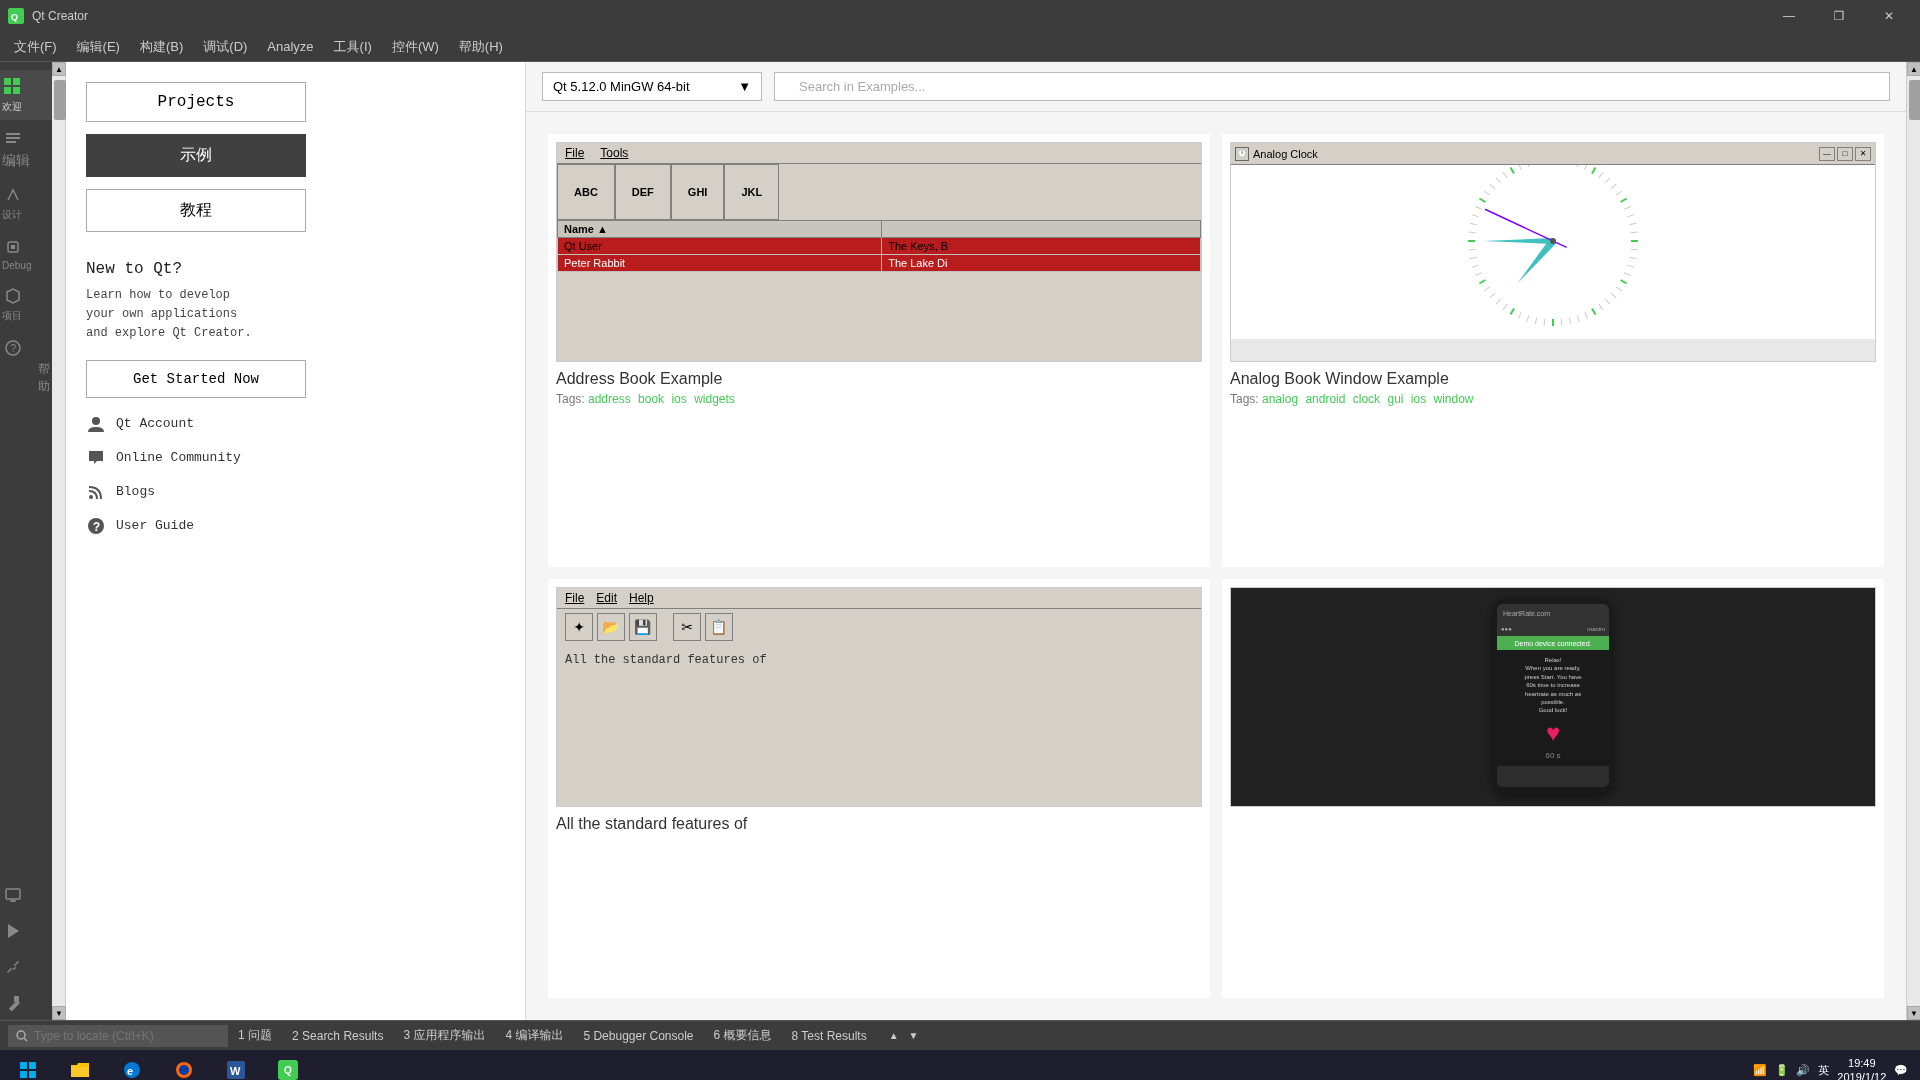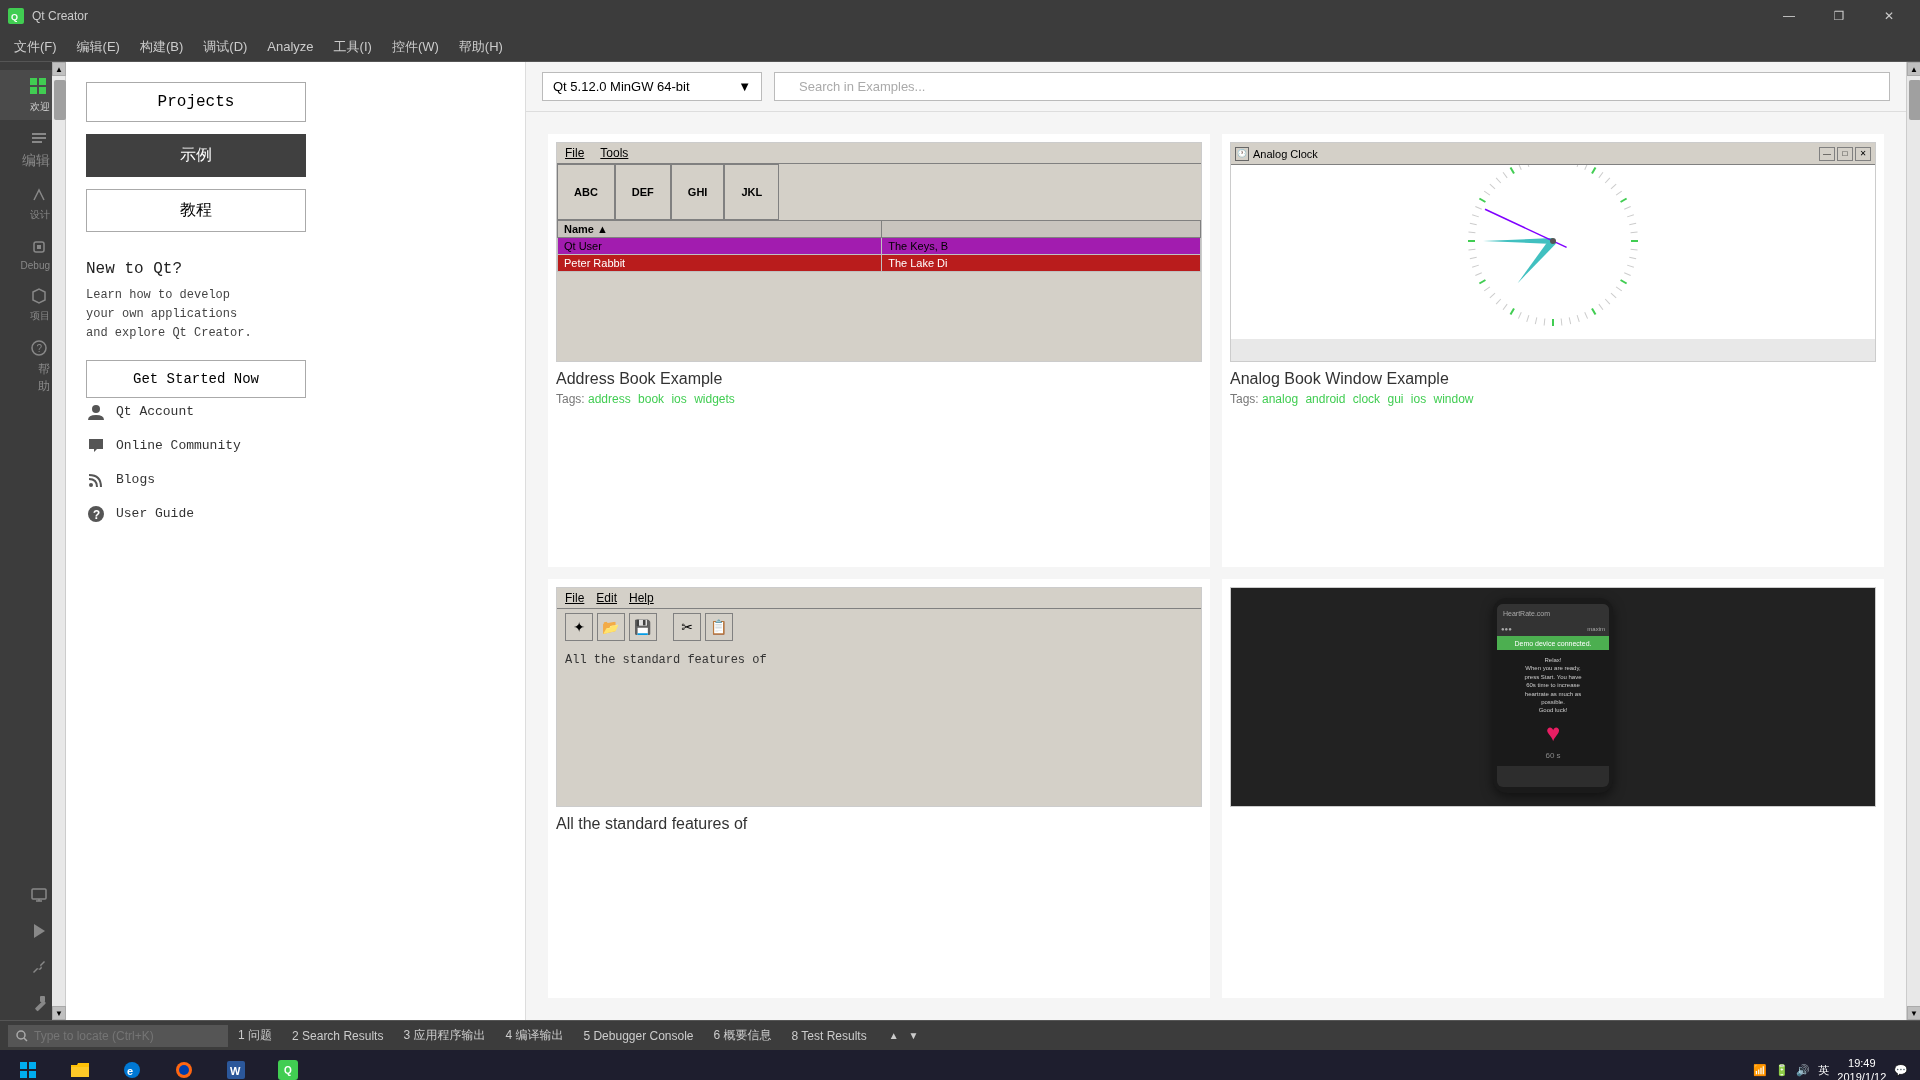--- a/index.html
+++ b/index.html
@@ -52,21 +52,21 @@
       display: flex;
       flex-direction: column;
       align-items: center;
       padding-top: 8px;
       gap: 2px;
     }
     .sidebar-icon-item {
       width: 52px;
       display: flex;
       flex-direction: column;
-      align-items: flex-end;
+      align-items: flex-start;
       padding: 6px 2px;
       cursor: pointer;
       color: #ccc;
       font-size: 10px;
       gap: 2px;
     }
     .sidebar-icon-item.active { background: #4a4a4a; }
     .icon-shape { width: 22px; height: 22px; display: flex; align-items: center; justify-content: center; }
 
     
@@ -111,21 +111,21 @@
     .new-to-qt { font-family: 'Courier New', monospace; font-size: 16px; margin: 16px 0 8px 0; color: #222; }
     .new-to-qt-desc { font-family: 'Courier New', monospace; font-size: 12px; color: #444; line-height: 1.6; margin-bottom: 16px; }
     .get-started-btn {
       width: 220px;
       padding: 10px 20px;
       border: 1px solid #aaa;
       background: white;
       cursor: pointer;
       font-size: 14px;
       font-family: 'Courier New', monospace;
-      margin-bottom: 4px;
+      margin-bottom: 16px;
     }
     .link-item {
       display: flex;
       align-items: center;
       gap: 10px;
       margin-bottom: 14px;
       cursor: pointer;
       font-family: 'Courier New', monospace;
       font-size: 13px;
       color: #333;
@@ -215,21 +215,21 @@
     }
     .addr-tab {
       padding: 21px 16px;
       border: 1px solid #808080;
       background: #d4d0c8;
       font-size: 11px;
       font-weight: bold;
     }
     .addr-table { width: 100%; border-collapse: collapse; }
     .addr-th { background: #c8c4be; border: 1px solid #808080; padding: 2px 6px; font-size: 11px; font-weight: bold; text-align: left; }
-    .addr-td { border: 1px solid #c0c0c0; padding: 2px 6px; font-size: 11px; background: #a21caf; }
+    .addr-td { border: 1px solid #c0c0c0; padding: 2px 6px; font-size: 11px; background: #b91c1c; }
     .addr-td.selected { background: #b91c1c; color: white; }
     .clock-window-bar {
       position: absolute;
       top: 0; left: 0; right: 0;
       height: 22px;
       background: #d4d0c8;
       display: flex;
       align-items: center;
       justify-content: space-between;
       padding: 0 4px;

